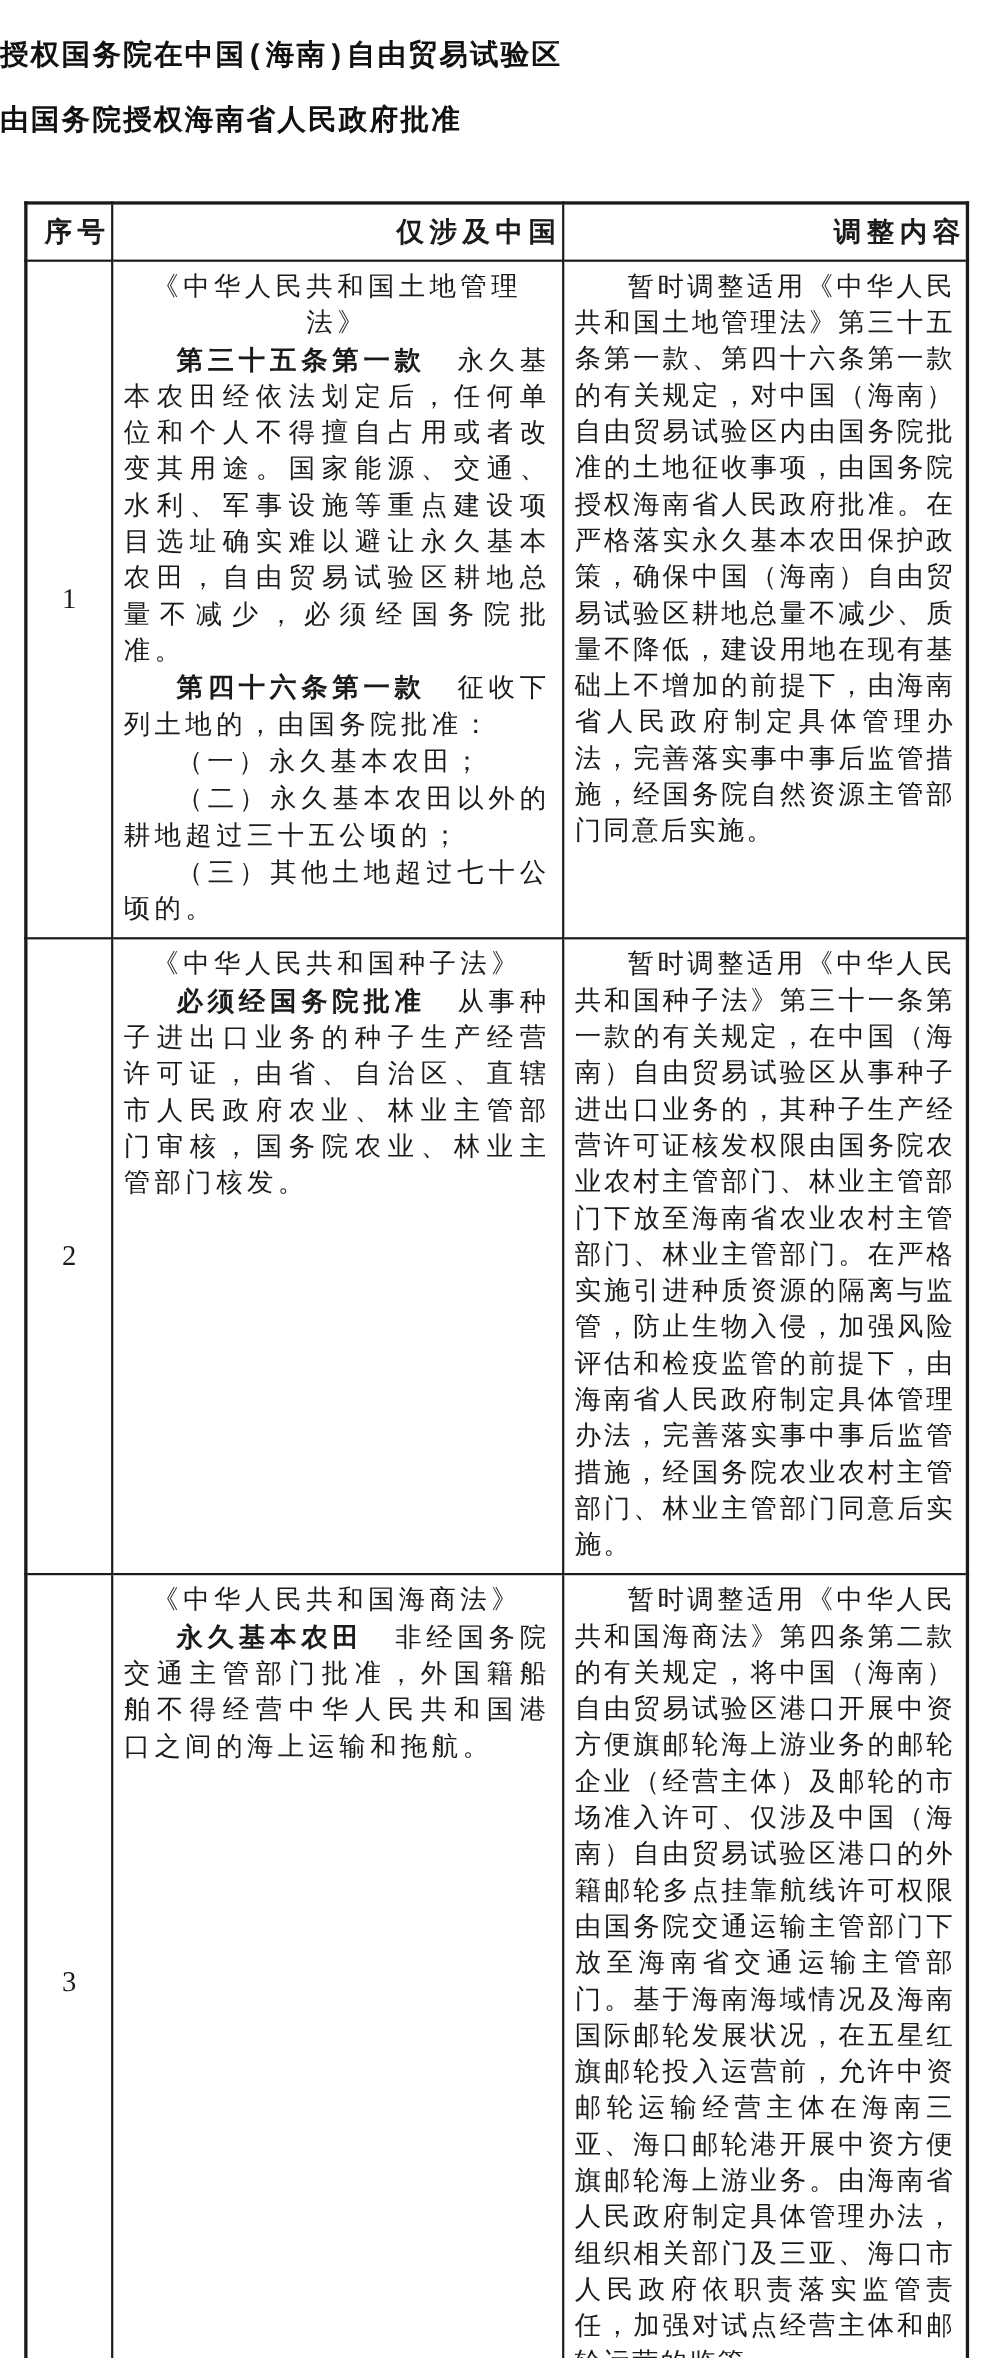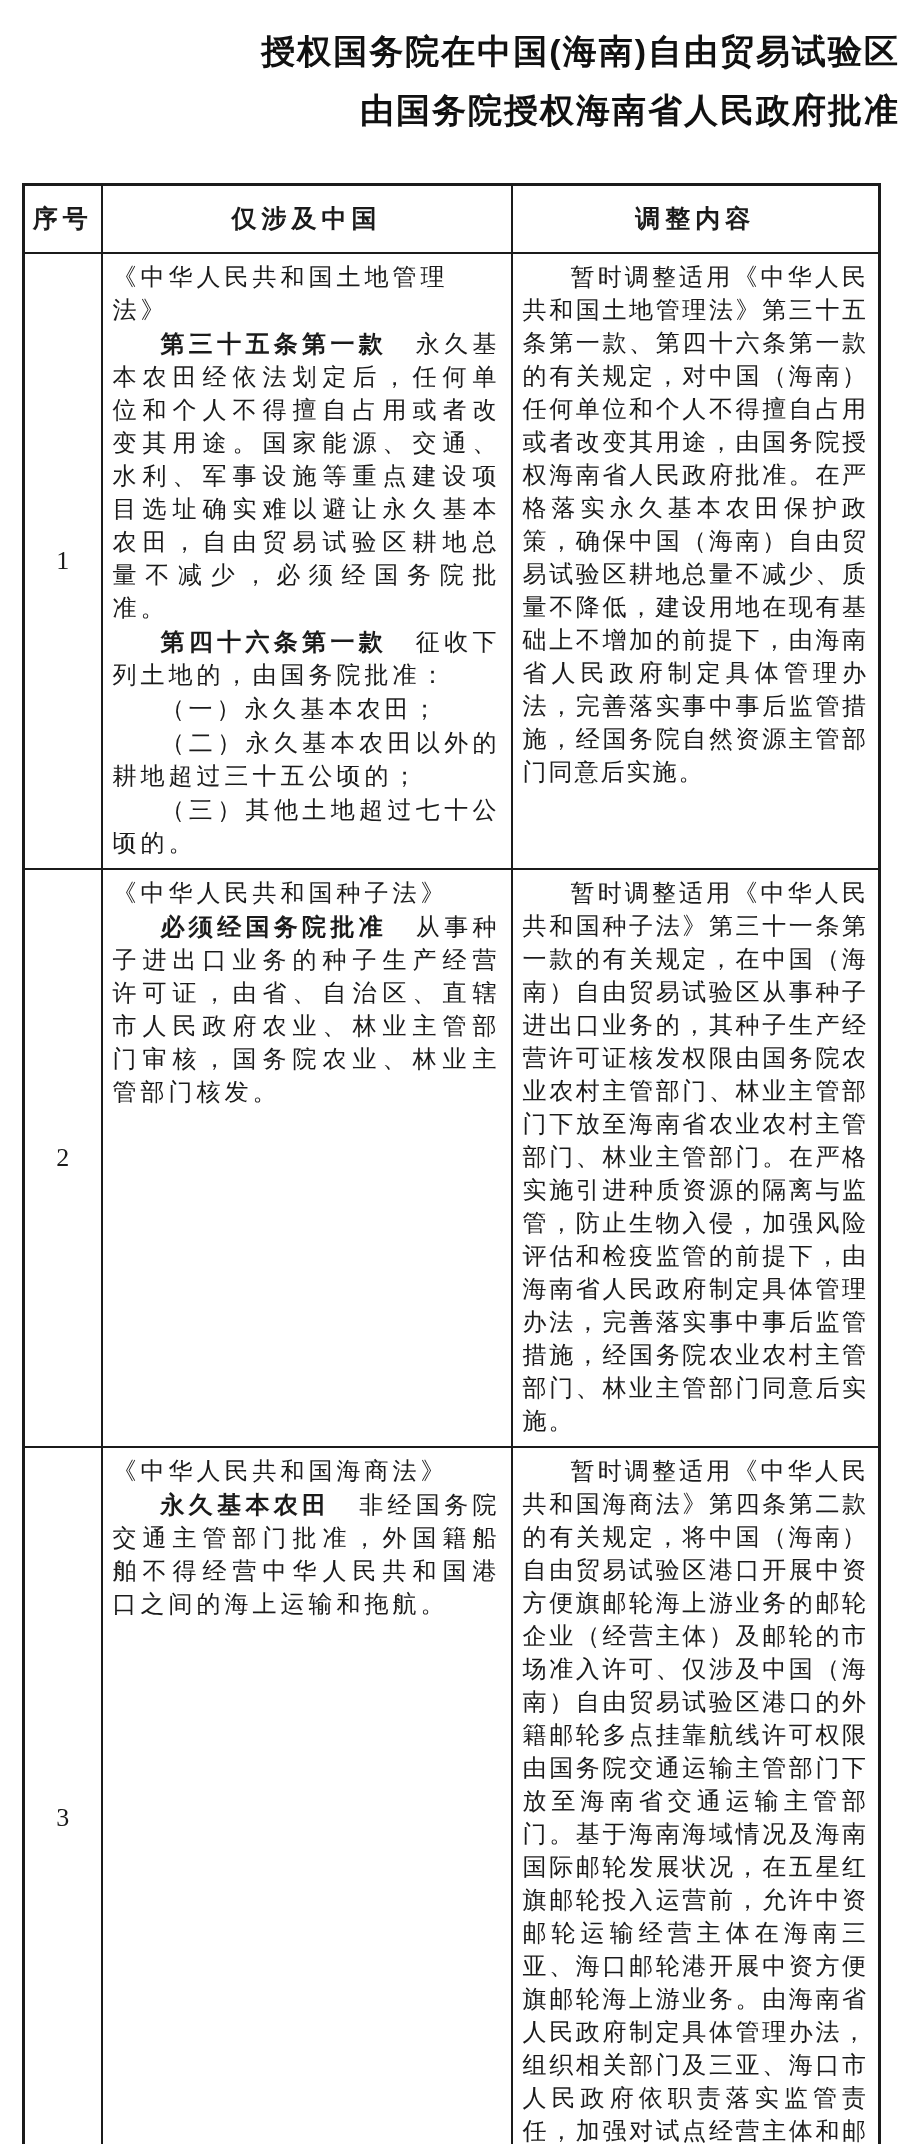--- a/index.html
+++ b/index.html
@@ -8,70 +8,70 @@
     width: 900px;
     height: 2144px;
     font-family: "Liberation Serif", serif;
     color: #1b1b1b;
     position: relative;
     overflow: hidden;
   }
   .page { width: 900px; height: 2144px; padding-top: 22px; }
 
   .doc-title {
-    text-align: right;
-    font-family: Liberation Sans, sans-serif;
+    text-align: left;
+    font-family: Liberation Mono, monospace;
     font-weight: bold;
-    font-size: 34px;
+    font-size: 26px;
     line-height: 59px;
     letter-spacing: 2px;
     color: #111;
   }
 
   table.law-table {
     margin-left: 22px;
     margin-top: 43px;
     width: 856px;
     border-collapse: collapse;
     table-layout: fixed;
     border: 3px solid #1b1b1b;
   }
   col.c-idx { width: 78px; }
   col.c-law { width: 410px; }
   col.c-adj { width: 368px; }
 
   th, td { border: 2px solid #1b1b1b; }
 
   th {
-    height: 68px;
+    height: 52px;
     font-size: 25px;
     font-weight: bold;
     letter-spacing: 5px;
-    text-align: center;
+    text-align: right;
     vertical-align: middle;
     font-family: Liberation Serif, serif;
   }
 
   td.idx {
     text-align: center;
     vertical-align: middle;
     font-size: 26px;
     font-family: "Liberation Serif", serif;
   }
 
   td.law, td.adj {
     vertical-align: top;
     padding: 7px 10px 8px 10px;
     font-size: 24px;
     line-height: 33px;
   }
   td.law { letter-spacing: 4px; }
   td.adj { letter-spacing: 2px; }
 
-  .law-name { }
+  .law-name { text-align: center; }
 
   p.prov {
     text-indent: 2em;
     text-align: justify;
     text-justify: inter-character;
     word-break: break-all;
   }
   p.prov b { font-family: "Liberation Sans", sans-serif; }
   p.prov b:not(:empty) { margin-right: 1.2em; }
 
@@ -108,21 +108,21 @@
         <td class="idx">1</td>
         <td class="law">
           <div class="law-name">《中华人民共和国土地管理法》</div>
           <p class="prov"><b>第三十五条第一款</b><span>永久基本农田经依法划定后，任何单位和个人不得擅自占用或者改变其用途。国家能源、交通、水利、军事设施等重点建设项目选址确实难以避让永久基本农田，自由贸易试验区耕地总量不减少，必须经国务院批准。</span></p>
           <p class="prov"><b>第四十六条第一款</b><span>征收下列土地的，由国务院批准：</span></p>
           <p class="prov"><b></b><span>（一）永久基本农田；</span></p>
           <p class="prov"><b></b><span>（二）永久基本农田以外的耕地超过三十五公顷的；</span></p>
           <p class="prov"><b></b><span>（三）其他土地超过七十公顷的。</span></p>
         </td>
         <td class="adj">
-          <p class="prov">暂时调整适用《中华人民共和国土地管理法》第三十五条第一款、第四十六条第一款的有关规定，对中国（海南）任何单位和个人不得擅自占用或者改变其用途，由国务院授权海南省人民政府批准。在严格落实永久基本农田保护政策，确保中国（海南）自由贸易试验区耕地总量不减少、质量不降低，建设用地在现有基础上不增加的前提下，由海南省人民政府制定具体管理办法，完善落实事中事后监管措施，经国务院自然资源主管部门同意后实施。</p>
+          <p class="prov">暂时调整适用《中华人民共和国土地管理法》第三十五条第一款、第四十六条第一款的有关规定，对中国（海南）自由贸易试验区内由国务院批准的土地征收事项，由国务院授权海南省人民政府批准。在严格落实永久基本农田保护政策，确保中国（海南）自由贸易试验区耕地总量不减少、质量不降低，建设用地在现有基础上不增加的前提下，由海南省人民政府制定具体管理办法，完善落实事中事后监管措施，经国务院自然资源主管部门同意后实施。</p>
         </td>
       </tr>
 
       <tr class="row-2">
         <td class="idx">2</td>
         <td class="law">
           <div class="law-name">《中华人民共和国种子法》</div>
           <p class="prov"><b>必须经国务院批准</b><span>从事种子进出口业务的种子生产经营许可证，由省、自治区、直辖市人民政府农业、林业主管部门审核，国务院农业、林业主管部门核发。</span></p>
         </td>
         <td class="adj">

